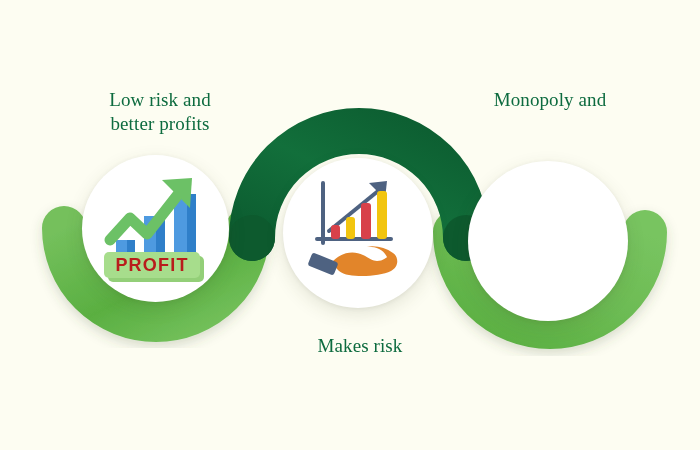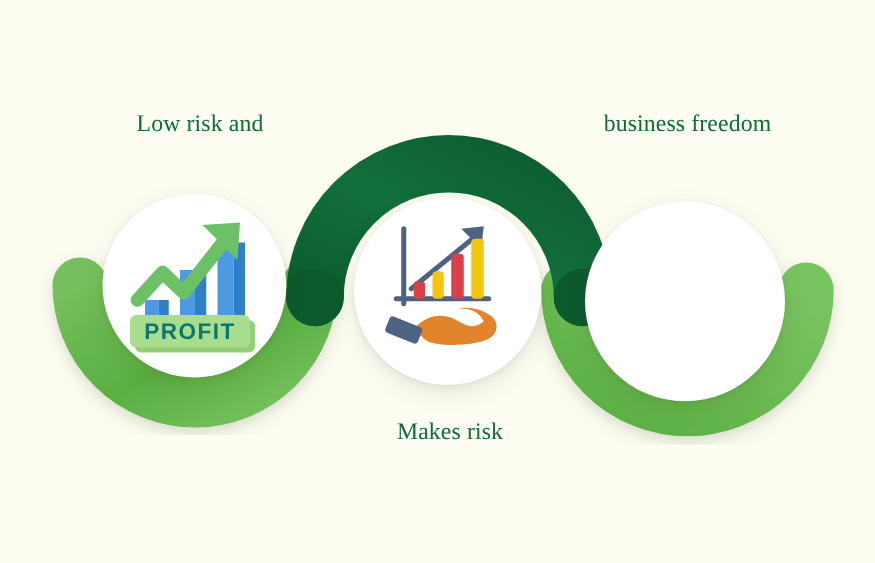--- a/index.html
+++ b/index.html
@@ -115,21 +115,21 @@
         <path d="M 10 72 L 30 50 L 47 66 L 80 24" fill="none" stroke="#6cc166" stroke-width="11" stroke-linecap="round" stroke-linejoin="round"></path>
         <path d="M 62 12 L 92 10 L 90 40 Z" fill="#6cc166"></path>
       </g>
 
       <g>
         <rect x="8" y="88" width="96" height="26" rx="5" fill="#93cf78"></rect>
         <rect x="4" y="84" width="96" height="26" rx="5" fill="#a7dd8c"></rect>
       </g>
     </svg>
     <div style="position:absolute;left:4px;top:84px;width:96px;height:26px;display:flex;align-items:center;justify-content:center;">
-      <span style="font-family:'Liberation Sans',sans-serif;font-weight:bold;font-size:18px;letter-spacing:1.2px;color:#0f766e;">PROFIT</span>
+      <span style="font-family:'Liberation Sans',sans-serif;font-weight:bold;font-size:18px;letter-spacing:1.2px;color:#b91c1c;">PROFIT</span>
     </div>
   </div>
 
   <div class="node-circle" id="circle-2"></div>
 
   <div class="icon-wrap" id="icon-2">
     <svg viewBox="0 0 112 112" width="112" height="112" xmlns="http://www.w3.org/2000/svg">
 
       <g>
         <path d="M 20 8 L 20 68" stroke="#4e6281" stroke-width="4" stroke-linecap="round" fill="none"></path>
@@ -155,23 +155,24 @@
                  C 78 101 58 102 46 100 C 38 99 32 94 30 86 Z" fill="#e2852a"></path>
         <rect x="6" y="82" width="28" height="14" rx="3" fill="#4e6281" transform="rotate(22 20 89)"></rect>
       </g>
     </svg>
   </div>
 
   <div class="node-circle" id="circle-3"></div>
 
   <div class="node-label" id="label-1">
     <span class="line">Low risk and</span>
+    <span class="line">better profits</span>
   </div>
 
   <div class="node-label" id="label-3">
-    <span class="line">business freedom</span>
+    <span class="line">Monopoly and</span>
   </div>
 
   <div class="node-label" id="label-2">
     <span class="line">Makes risk</span>
   </div>
 
 </div>
 
 </body></html>

